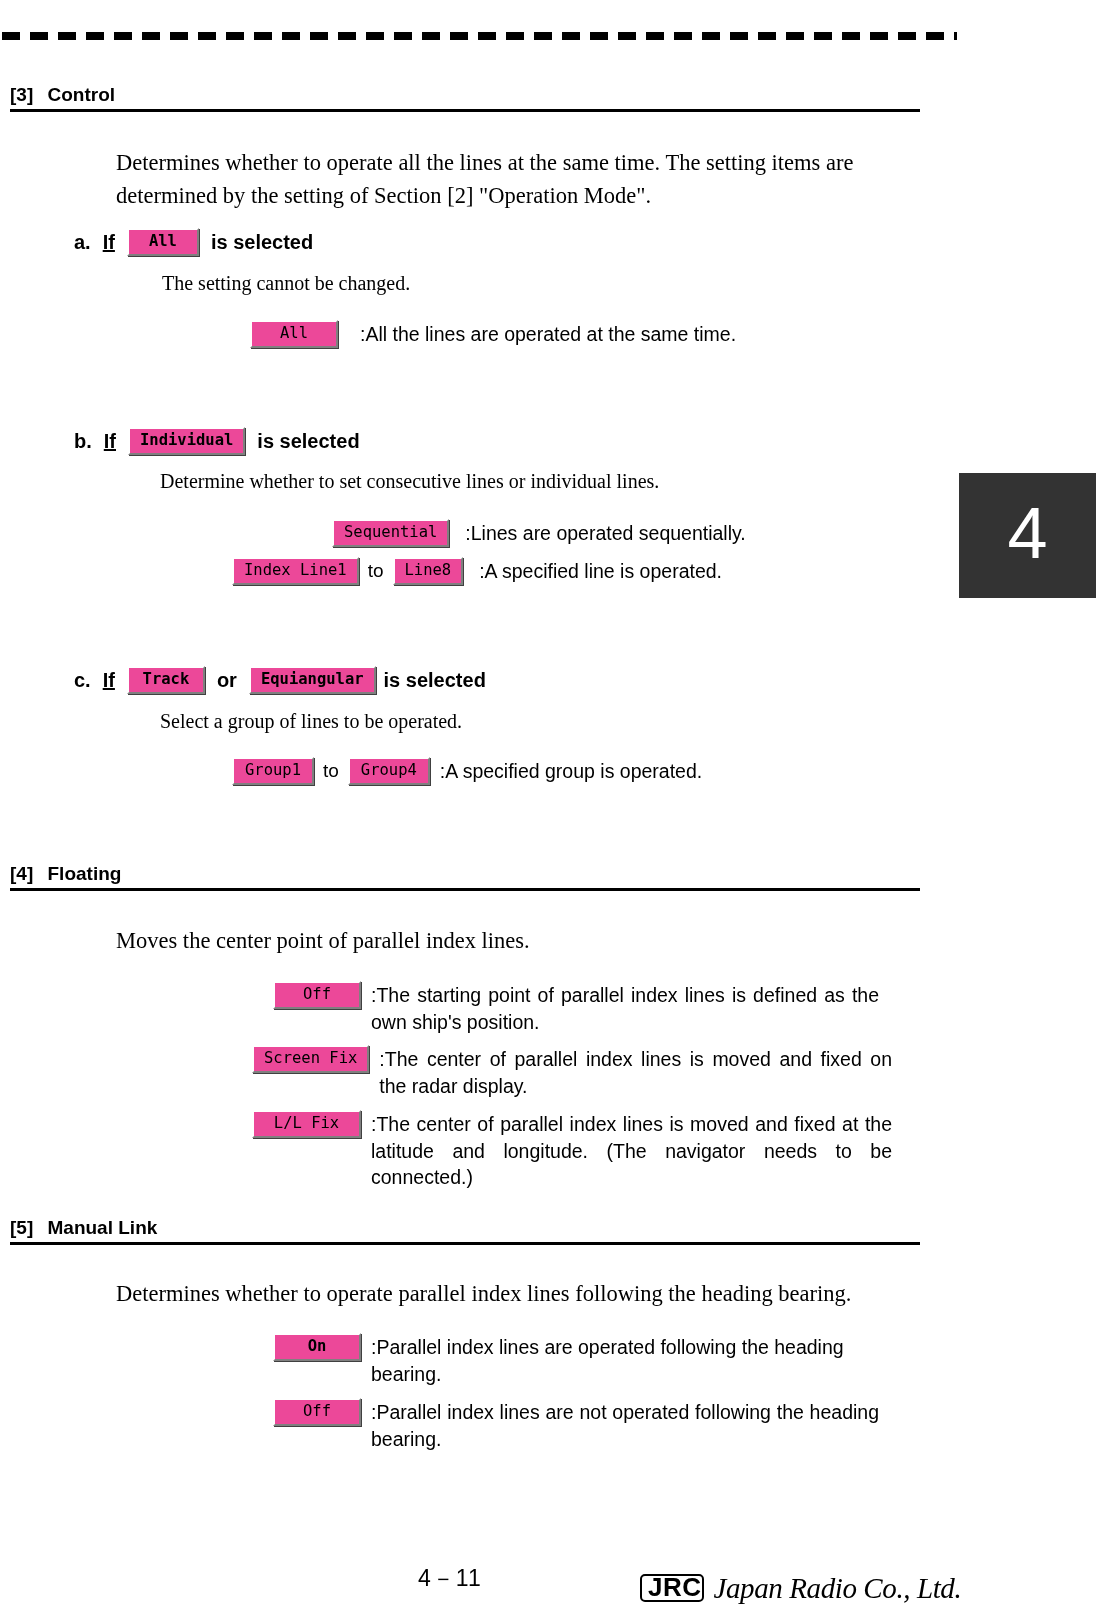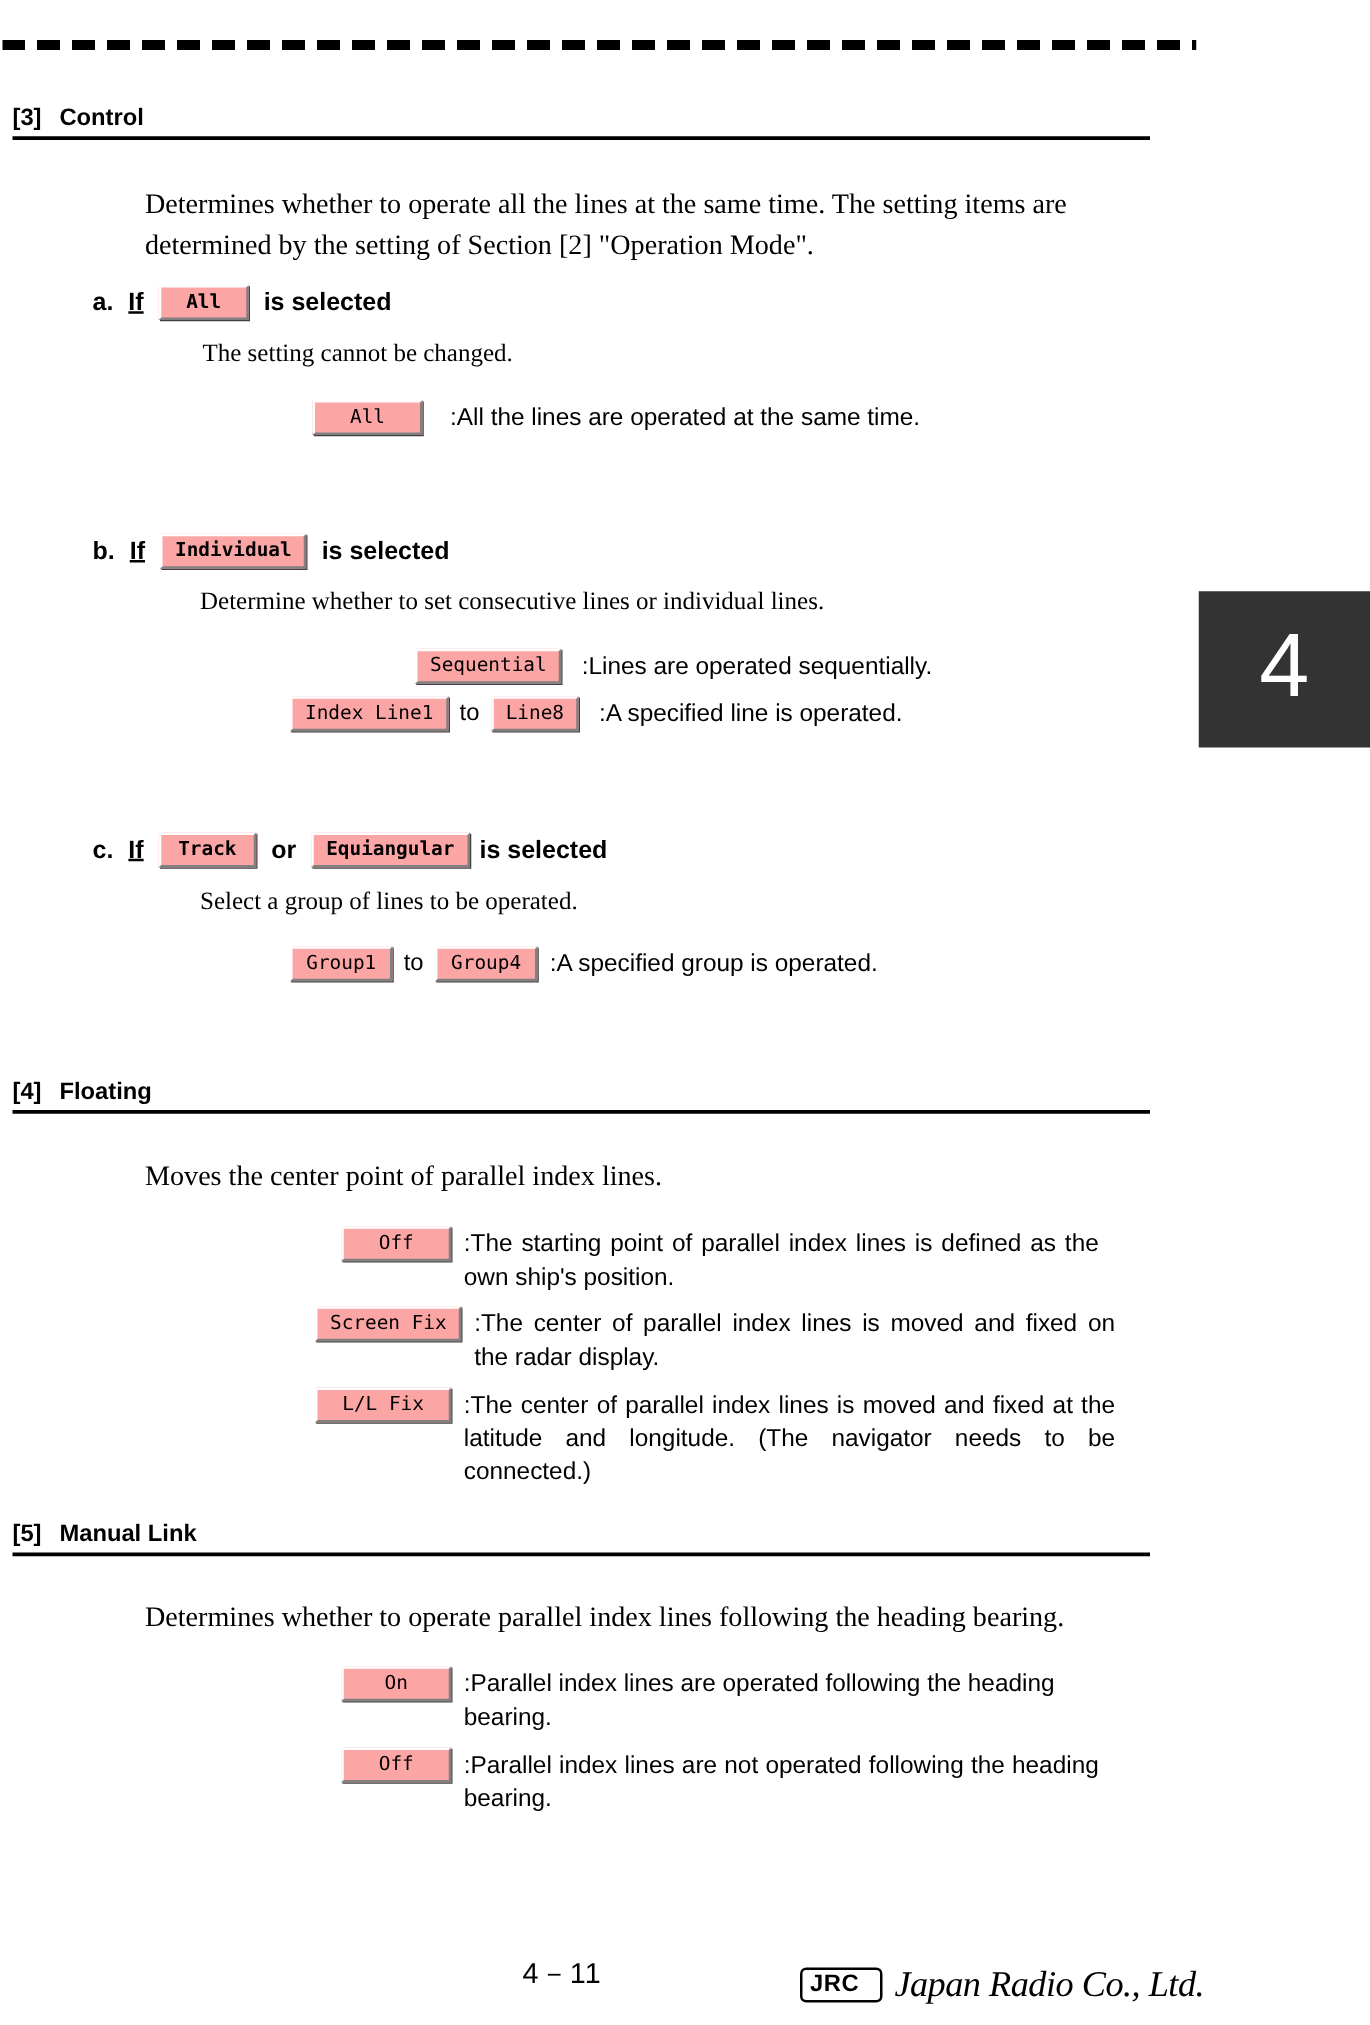--- a/index.html
+++ b/index.html
@@ -108,21 +108,21 @@
 
   .sub-note {
     position: absolute;
     font-family: "Liberation Serif", serif;
     font-size: 20px;
   }
 
   
   .btn {
     display: inline-block;
-    background: #fca5a5;
+    background: #ec4899;
     border-top: 2px solid #ffffff;
     border-left: 2px solid #ffffff;
     border-right: 2px solid #808080;
     border-bottom: 2px solid #808080;
     box-shadow: 1px 1px 0 0 #404040;
     font-family: "DejaVu Sans Mono", monospace;
     font-size: 15.5px;
     color: #000000;
     text-align: center;
     padding: 3px 10px 4px 10px;
@@ -183,23 +183,23 @@
     left: 640px;
     bottom: 18px;
     display: flex;
     align-items: flex-end;
   }
   .jrc-mark {
     border: 2.5px solid #000000;
     border-radius: 5px;
     font-family: "Liberation Sans", sans-serif;
     font-weight: bold;
-    font-size: 19px;
+    font-size: 26px;
     letter-spacing: 0.5px;
-    padding: 1px 16px 2px 6px;
+    padding: 1px 0 2px 6px;
     line-height: 21px;
   }
   .jrc-name {
     font-family: "Liberation Serif", serif;
     font-style: italic;
     font-weight: normal;
     font-size: 29px;
     letter-spacing: -0.4px;
     margin-left: 10px;
     line-height: 27px;
@@ -316,21 +316,21 @@
 
   <div class="sec-heading" style="top:1217px;">
     <span class="sec-num">[5]</span>
     <span>Manual Link</span>
   </div>
 
   <div class="para" style="left:116px; top:1277px; width:820px;">Determines whether to operate parallel index lines following the heading bearing.</div>
 
   <div class="opt-row" style="left:273px; top:1333px; width:620px;">
     <span class="opt-btn-cell">
-        <span class="btn" style="min-width:88px;">On</span>
+        <span class="btn" style="min-width:88px;font-weight:bold;">On</span>
       </span>
     <span class="opt-desc" style="width:508px;">:Parallel index lines are operated following the heading bearing.</span>
   </div>
 
   <div class="opt-row" style="left:273px; top:1398px; width:620px;">
     <span class="opt-btn-cell">
         <span class="btn" style="min-width:88px;">Off</span>
       </span>
     <span class="opt-desc justify" style="width:508px;">:Parallel index lines are not operated following the heading bearing.</span>
   </div>

